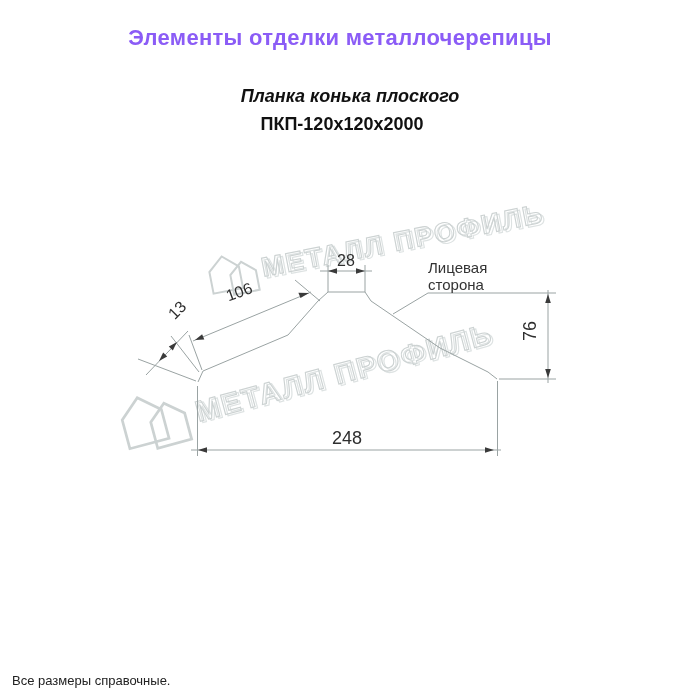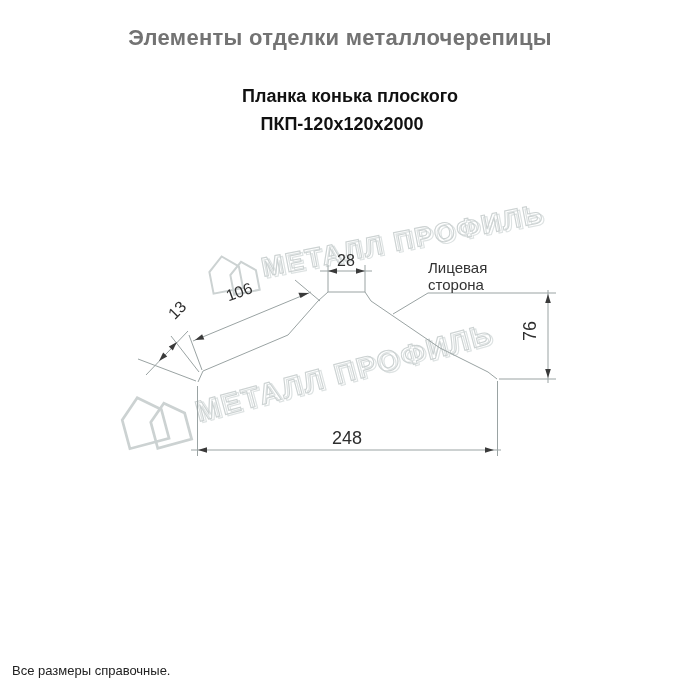--- a/index.html
+++ b/index.html
@@ -2,33 +2,33 @@
 <html><head>
 <meta charset="utf-8">
 <style>
   html,body{margin:0;padding:0;}
   body{
     width:700px;height:700px;position:relative;background:#ffffff;
     font-family:"Liberation Sans", sans-serif;overflow:hidden;
   }
   .page-title{
     position:absolute;top:25px;left:0;width:680px;text-align:center;
-    font-size:22px;font-weight:bold;color:#737373;letter-spacing:0.3px;
+    font-size:22px;font-weight:bold;color:#8b5cf6;letter-spacing:0.3px;
   }
   .product-name{
     position:absolute;top:86px;left:0;width:700px;text-align:center;
-    font-size:18px;font-weight:bold;color:#111;
+    font-size:18px;font-weight:bold;color:#111;font-style:italic;
   }
   .product-code{
     position:absolute;top:114px;left:0;width:684px;text-align:center;
     font-size:18px;font-weight:bold;color:#111;
   }
   .drawing{position:absolute;top:0;left:0;}
   .footer{
-    position:absolute;left:12px;bottom:20px;color:#222;
+    position:absolute;left:12px;bottom:10px;color:#222;
     font-size:13px;line-height:18px;
   }
   .dim-text{fill:#2e2e2e;font-size:16px;font-family:"Liberation Sans",sans-serif;}
   .dim-text-lg{fill:#2e2e2e;font-size:18px;font-family:"Liberation Sans",sans-serif;}
   .label-text{fill:#333;font-size:15px;font-family:"Liberation Sans",sans-serif;}
   .thin{stroke:#9aa3a3;stroke-width:1;fill:none;}
   .arrow{fill:#3a3a3a;stroke:none;}
   .wm-text{
     font-family:"Liberation Sans",sans-serif;font-weight:bold;
     fill:none;stroke:#ccd2d2;stroke-width:1.1;letter-spacing:2px;

